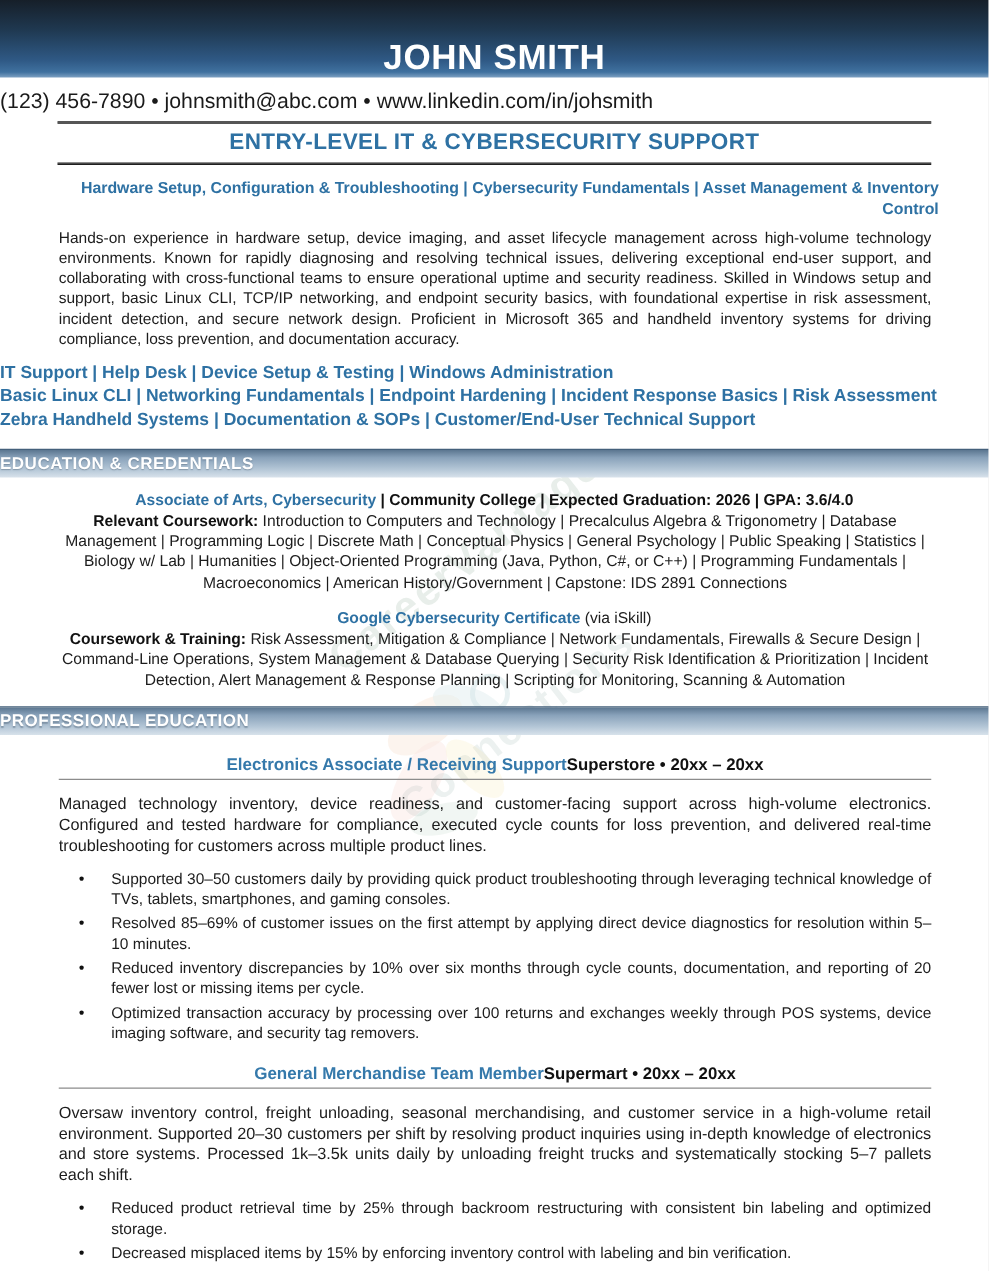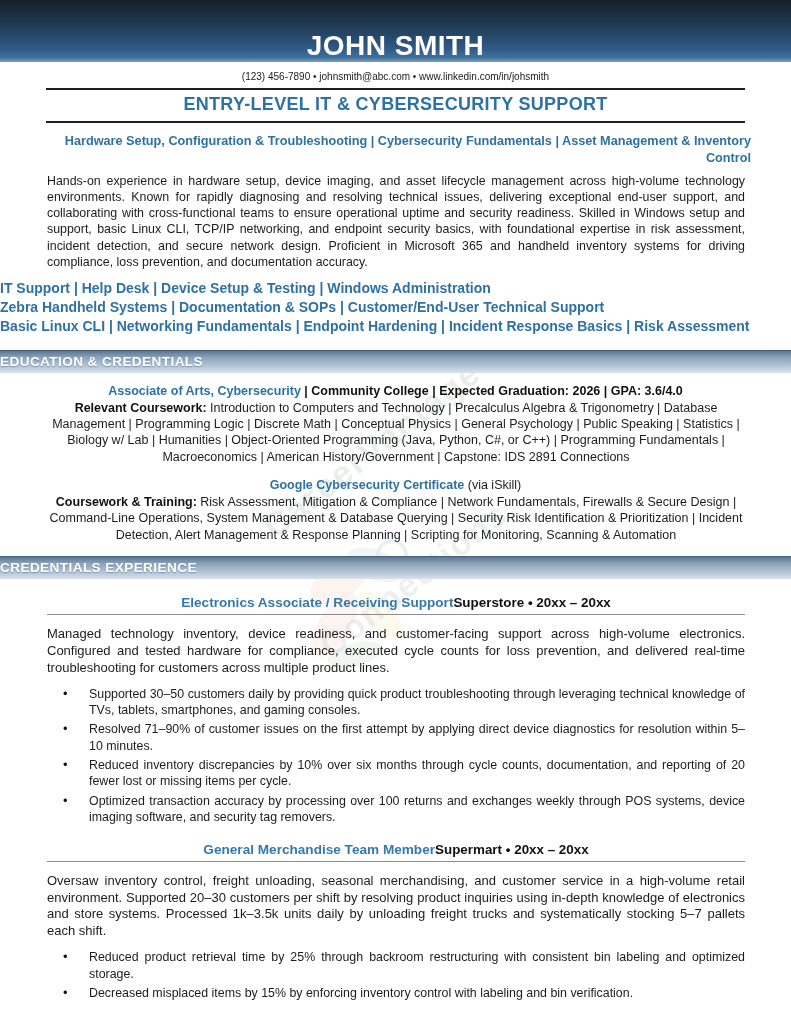--- a/index.html
+++ b/index.html
@@ -31,21 +31,21 @@
   
   .name-banner {
     height: 62px;
     background: linear-gradient(180deg, #161f29 0%, #1f3850 38%, #2f5985 78%, #40719f 93%, #7da0c2 100%);
     display: flex; align-items: flex-end; justify-content: center;
   }
   .name-banner h1 {
     color: #ffffff; font-size: 28px; letter-spacing: 0.5px; font-weight: bold;
   }
   .contact-line {
-    text-align: center; font-size: 10px; color: #1a1a1a;
+    text-align: left; font-size: 17px; color: #1a1a1a;
     margin-top: 9px;
   }
   .double-rule {
     margin: 6px 46px 0 46px; height: 2px;
     border-top: 1px solid #1f1f1f; border-bottom: 1px solid #1f1f1f;
   }
   .resume-title {
     text-align: center; font-size: 18px; font-weight: bold;
     color: #2e71a3; margin: 4px 0 4px 0; letter-spacing: 0.3px;
   }
@@ -140,53 +140,53 @@
     <div class="double-rule"></div>
     <div class="resume-title">ENTRY-LEVEL IT &amp; CYBERSECURITY SUPPORT</div>
     <div class="double-rule"></div>
 
     <div class="skills-headline">Hardware Setup, Configuration &amp; Troubleshooting | Cybersecurity Fundamentals | Asset Management &amp; Inventory Control</div>
 
     <p class="summary-paragraph">Hands-on experience in hardware setup, device imaging, and asset lifecycle management across high-volume technology environments. Known for rapidly diagnosing and resolving technical issues, delivering exceptional end-user support, and collaborating with cross-functional teams to ensure operational uptime and security readiness. Skilled in Windows setup and support, basic Linux CLI, TCP/IP networking, and endpoint security basics, with foundational expertise in risk assessment, incident detection, and secure network design. Proficient in Microsoft 365 and handheld inventory systems for driving compliance, loss prevention, and documentation accuracy.</p>
 
     <div class="keywords">
       <div class="keyword-line">IT Support | Help Desk | Device Setup &amp; Testing | Windows Administration</div>
+      <div class="keyword-line">Basic Linux CLI | Networking Fundamentals | Endpoint Hardening | Incident Response Basics | Risk Assessment</div>
       <div class="keyword-line">Zebra Handheld Systems | Documentation &amp; SOPs | Customer/End-User Technical Support</div>
-      <div class="keyword-line">Basic Linux CLI | Networking Fundamentals | Endpoint Hardening | Incident Response Basics | Risk Assessment</div>
     </div>
 
     <div class="section-banner">EDUCATION &amp; CREDENTIALS</div>
 
     <div class="edu-line degree-line">
       <span class="degree-name">Associate of Arts, Cybersecurity</span><span class="degree-details"> | Community College | Expected Graduation: 2026 | GPA: 3.6/4.0</span>
     </div>
 
     <div class="edu-line coursework-line">
       <span class="label-underline">Relevant Coursework:</span><span> Introduction to Computers and Technology | Precalculus Algebra &amp; Trigonometry | Database Management | Programming Logic | Discrete Math | Conceptual Physics | General Psychology | Public Speaking | Statistics | Biology w/ Lab | Humanities | Object-Oriented Programming (Java, Python, C#, or C++) | Programming Fundamentals | Macroeconomics | American History/Government | Capstone: IDS 2891 Connections</span>
     </div>
 
     <div class="edu-line cert-line">
       <span class="cert-name">Google Cybersecurity Certificate</span><span> (via iSkill)</span>
     </div>
 
     <div class="edu-line training-line">
       <span class="label-underline">Coursework &amp; Training:</span><span> Risk Assessment, Mitigation &amp; Compliance | Network Fundamentals, Firewalls &amp; Secure Design | Command-Line Operations, System Management &amp; Database Querying | Security Risk Identification &amp; Prioritization | Incident Detection, Alert Management &amp; Response Planning | Scripting for Monitoring, Scanning &amp; Automation</span>
     </div>
 
-    <div class="section-banner">CREDENTIALS EXPERIENCE</div>
+    <div class="section-banner">PROFESSIONAL EDUCATION</div>
 
     <div class="job">
       <div class="job-heading">
         <span class="job-title">Electronics Associate / Receiving Support</span>
         <span class="job-meta"><span>Superstore</span> <span>•</span> <span>20xx – 20xx</span></span>
       </div>
       <p class="job-summary">Managed technology inventory, device readiness, and customer-facing support across high-volume electronics. Configured and tested hardware for compliance, executed cycle counts for loss prevention, and delivered real-time troubleshooting for customers across multiple product lines.</p>
       <ul class="bullet-list">
         <li>Supported 30–50 customers daily by providing quick product troubleshooting through leveraging technical knowledge of TVs, tablets, smartphones, and gaming consoles.</li>
-        <li>Resolved 71–90% of customer issues on the first attempt by applying direct device diagnostics for resolution within 5–10 minutes.</li>
+        <li>Resolved 85–69% of customer issues on the first attempt by applying direct device diagnostics for resolution within 5–10 minutes.</li>
         <li>Reduced inventory discrepancies by 10% over six months through cycle counts, documentation, and reporting of 20 fewer lost or missing items per cycle.</li>
         <li>Optimized transaction accuracy by processing over 100 returns and exchanges weekly through POS systems, device imaging software, and security tag removers.</li>
       </ul>
     </div>
 
     <div class="job">
       <div class="job-heading">
         <span class="job-title">General Merchandise Team Member</span>
         <span class="job-meta"><span>Supermart</span> <span>•</span> <span>20xx – 20xx</span></span>
       </div>

